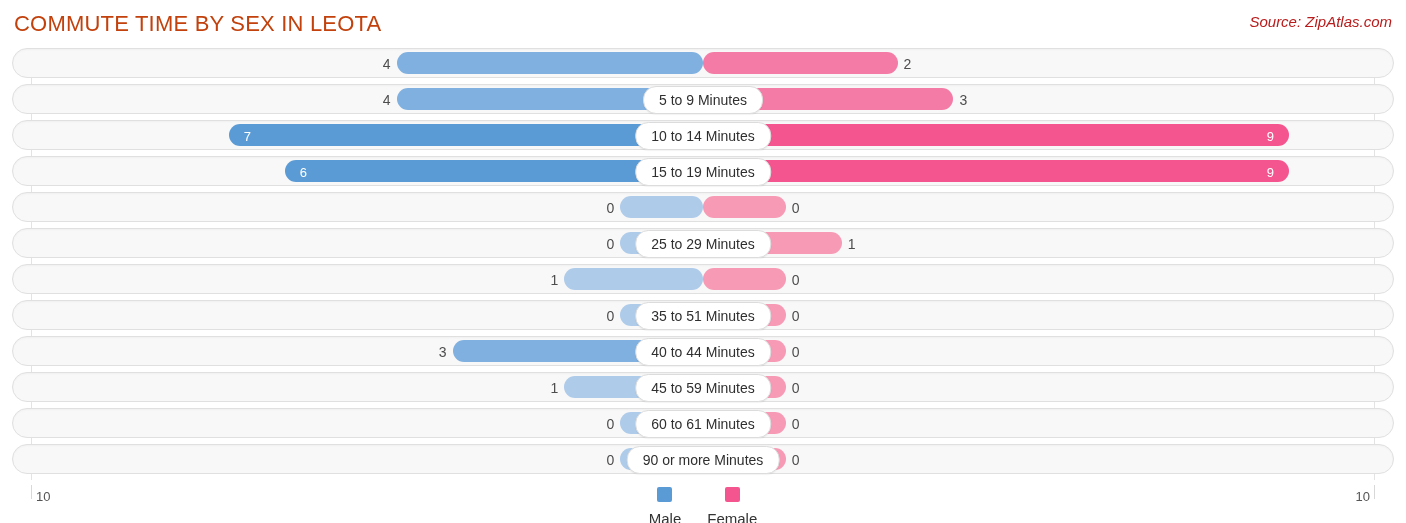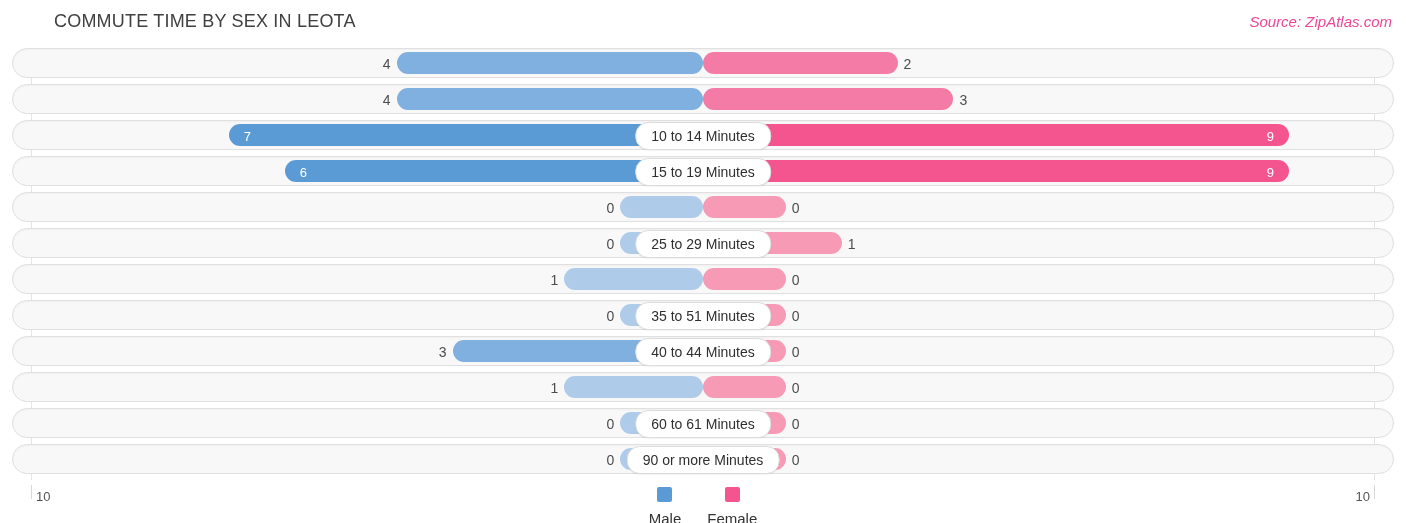--- a/index.html
+++ b/index.html
@@ -19,34 +19,33 @@
   
   .header {
     position: absolute;
     top: 0; left: 0; right: 0;
     height: 46px;
   }
   .chart-title {
     position: absolute;
     left: 14px;
     top: 11px;
-    font-size: 18px;
+    font-size: 22px;
     font-weight: 400;
-    color: #404040;
+    color: #c2410c;
     letter-spacing: .2px;
     white-space: nowrap;
-    margin-left: 40px;
   }
   .chart-source {
     position: absolute;
     right: 14px;
     top: 13px;
     font-size: 15px;
     font-style: italic;
-    color: #ec4899;
+    color: #b91c1c;
     white-space: nowrap;
     margin-left: 32px;
   }
 
   
   .plot {
     position: absolute;
     left: 0;
     top: 48px;
     width: 1406px;
@@ -217,20 +216,21 @@
       </div>
       <div class="row">
         <div class="half left">
           <div class="bar" style="width: 44.4%; background: rgb(127, 176, 224);"></div>
           <div class="val outside-left" style="right: calc(44.4% + 6px); top: 1px;">4</div>
         </div>
         <div class="half right">
           <div class="bar" style="width: 36.3%; background: rgb(244, 123, 165);"></div>
           <div class="val outside-right" style="left: calc(36.3% + 6px); top: 1px;">3</div>
         </div>
+        <div class="center-label">5 to 9 Minutes</div>
       </div>
       <div class="row">
         <div class="half left">
           <div class="bar" style="width: 68.7%; background: rgb(91, 155, 213);"></div>
           <div class="val inside" style="right: calc(68.7% - 22px); top: 2px;">7</div>
         </div>
         <div class="half right">
           <div class="bar" style="width: 84.9%; background: rgb(244, 85, 142);"></div>
           <div class="val inside" style="left: calc(84.9% - 22px); top: 2px;">9</div>
         </div>
@@ -302,20 +302,21 @@
       </div>
       <div class="row">
         <div class="half left">
           <div class="bar" style="width: 20.1%; background: rgb(174, 203, 234);"></div>
           <div class="val outside-left" style="right: calc(20.1% + 6px); top: 1px;">1</div>
         </div>
         <div class="half right">
           <div class="bar" style="width: 12%; background: rgb(247, 154, 181);"></div>
           <div class="val outside-right" style="left: calc(12% + 6px); top: 1px;">0</div>
         </div>
+        <div class="center-label">45 to 59 Minutes</div>
       </div>
       <div class="row">
         <div class="half left">
           <div class="bar" style="width: 12%; background: rgb(174, 203, 234);"></div>
           <div class="val outside-left" style="right: calc(12% + 6px); top: 1px;">0</div>
         </div>
         <div class="half right">
           <div class="bar" style="width: 12%; background: rgb(247, 154, 181);"></div>
           <div class="val outside-right" style="left: calc(12% + 6px); top: 1px;">0</div>
         </div>

